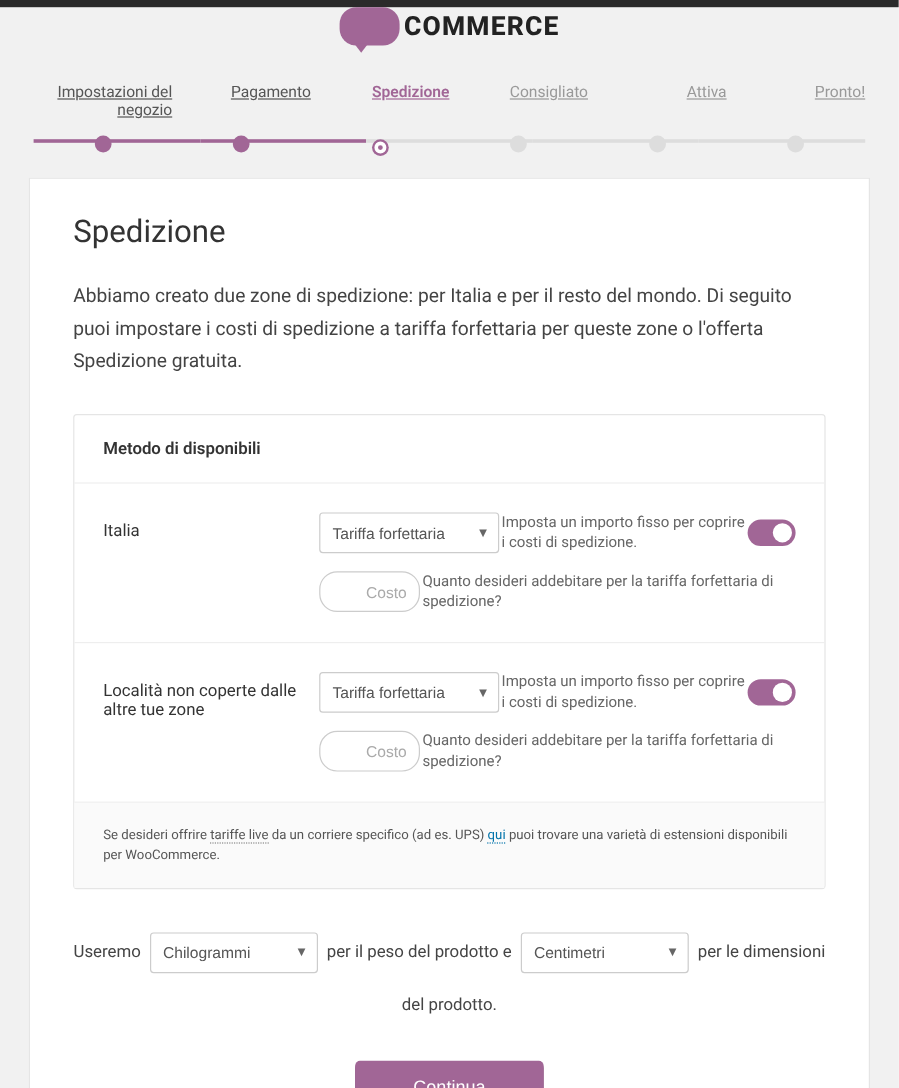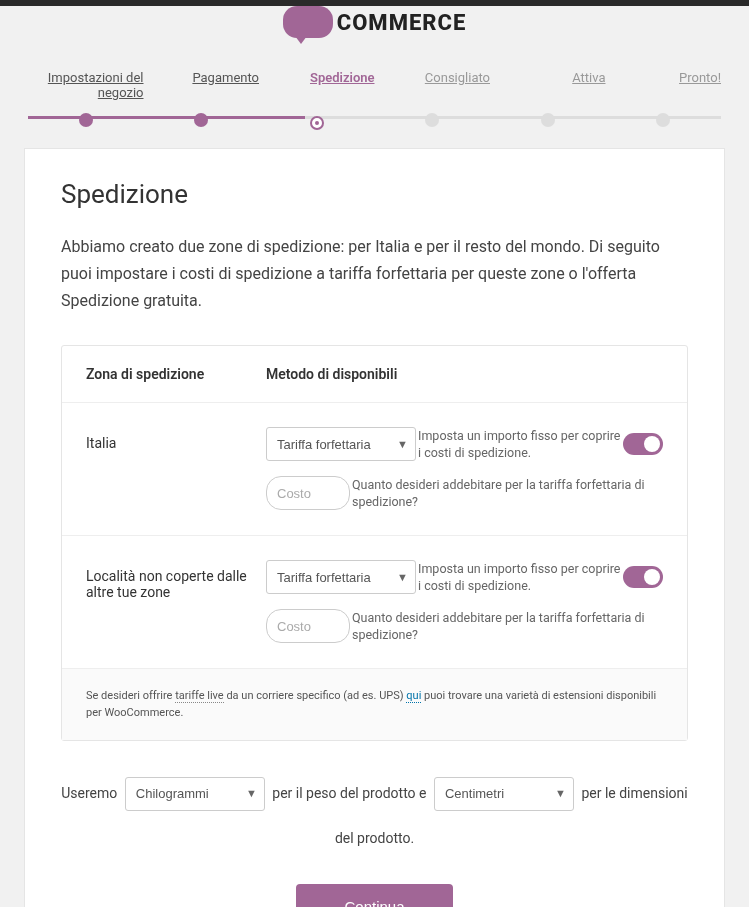--- a/index.html
+++ b/index.html
@@ -37,21 +37,21 @@
 .ship-row:last-of-type { border-bottom: 1px solid #eee; }
 .zone-name { width: 180px; font-size: 14px; color: #333; padding-top: 8px; }
 .method-block { flex: 1; }
 .method-line { display: flex; align-items: center; gap: 2px; margin-bottom: 14px; }
 .method-line:last-child { margin-bottom: 0; }
 
 .select-wrap { position: relative; width: 150px; }
 .select-wrap select { width: 100%; height: 34px; padding: 0 28px 0 10px; border: 1px solid #ccc; border-radius: 3px; font-size: 13px; background: #fff; appearance: none; color: #555; }
 .select-wrap .chev { position: absolute; right: 8px; top: 50%; transform: translateY(-50%); pointer-events: none; color: #666; font-size: 11px; }
 
-.cost-input { width: 84px; height: 34px; padding: 0 10px; border: 1px solid #ccc; border-radius: 15px; font-size: 13px; }
+.cost-input { width: 84px; height: 34px; padding: 0 10px; border: 1px solid #ccc; border-radius: 15px; font-size: 13px; text-align: right; }
 .cost-input::placeholder { color: #aaa; }
 
 .desc { font-size: 12.5px; color: #666; flex: 1; line-height: 1.4; }
 
 .toggle { width: 40px; height: 22px; background: #a16696; border-radius: 11px; position: relative; cursor: pointer; flex-shrink: 0; align-self: center; }
 .toggle .knob { position: absolute; width: 16px; height: 16px; background: #fff; border-radius: 50%; top: 3px; right: 3px; }
 
 .ship-footer { padding: 18px 24px; font-size: 11px; color: #555; line-height: 1.6; background: #fafafa; }
 .ship-footer .dotted { border-bottom: 1px dotted #888; }
 .ship-footer a { color: #0073aa; text-decoration: none; border-bottom: 1px dotted #0073aa; }
@@ -107,21 +107,20 @@
     <div class="step-dot future"></div>
   </div>
 </div>
 
 <div class="card">
   <h1>Spedizione</h1>
   <p class="intro">Abbiamo creato due zone di spedizione: per Italia e per il resto del mondo. Di seguito puoi impostare i costi di spedizione a tariffa forfettaria per queste zone o l'offerta Spedizione gratuita.</p>
 
   <div class="ship-table">
     <div class="ship-header">
-      <div class="col-zone">Zona di spedizione</div>
       <div class="col-method">Metodo di disponibili</div>
     </div>
 
     <div class="ship-row">
       <div class="zone-name">Italia</div>
       <div class="method-block">
         <div class="method-line">
           <div class="select-wrap">
             <select>
               <option>Tariffa forfettaria</option>

